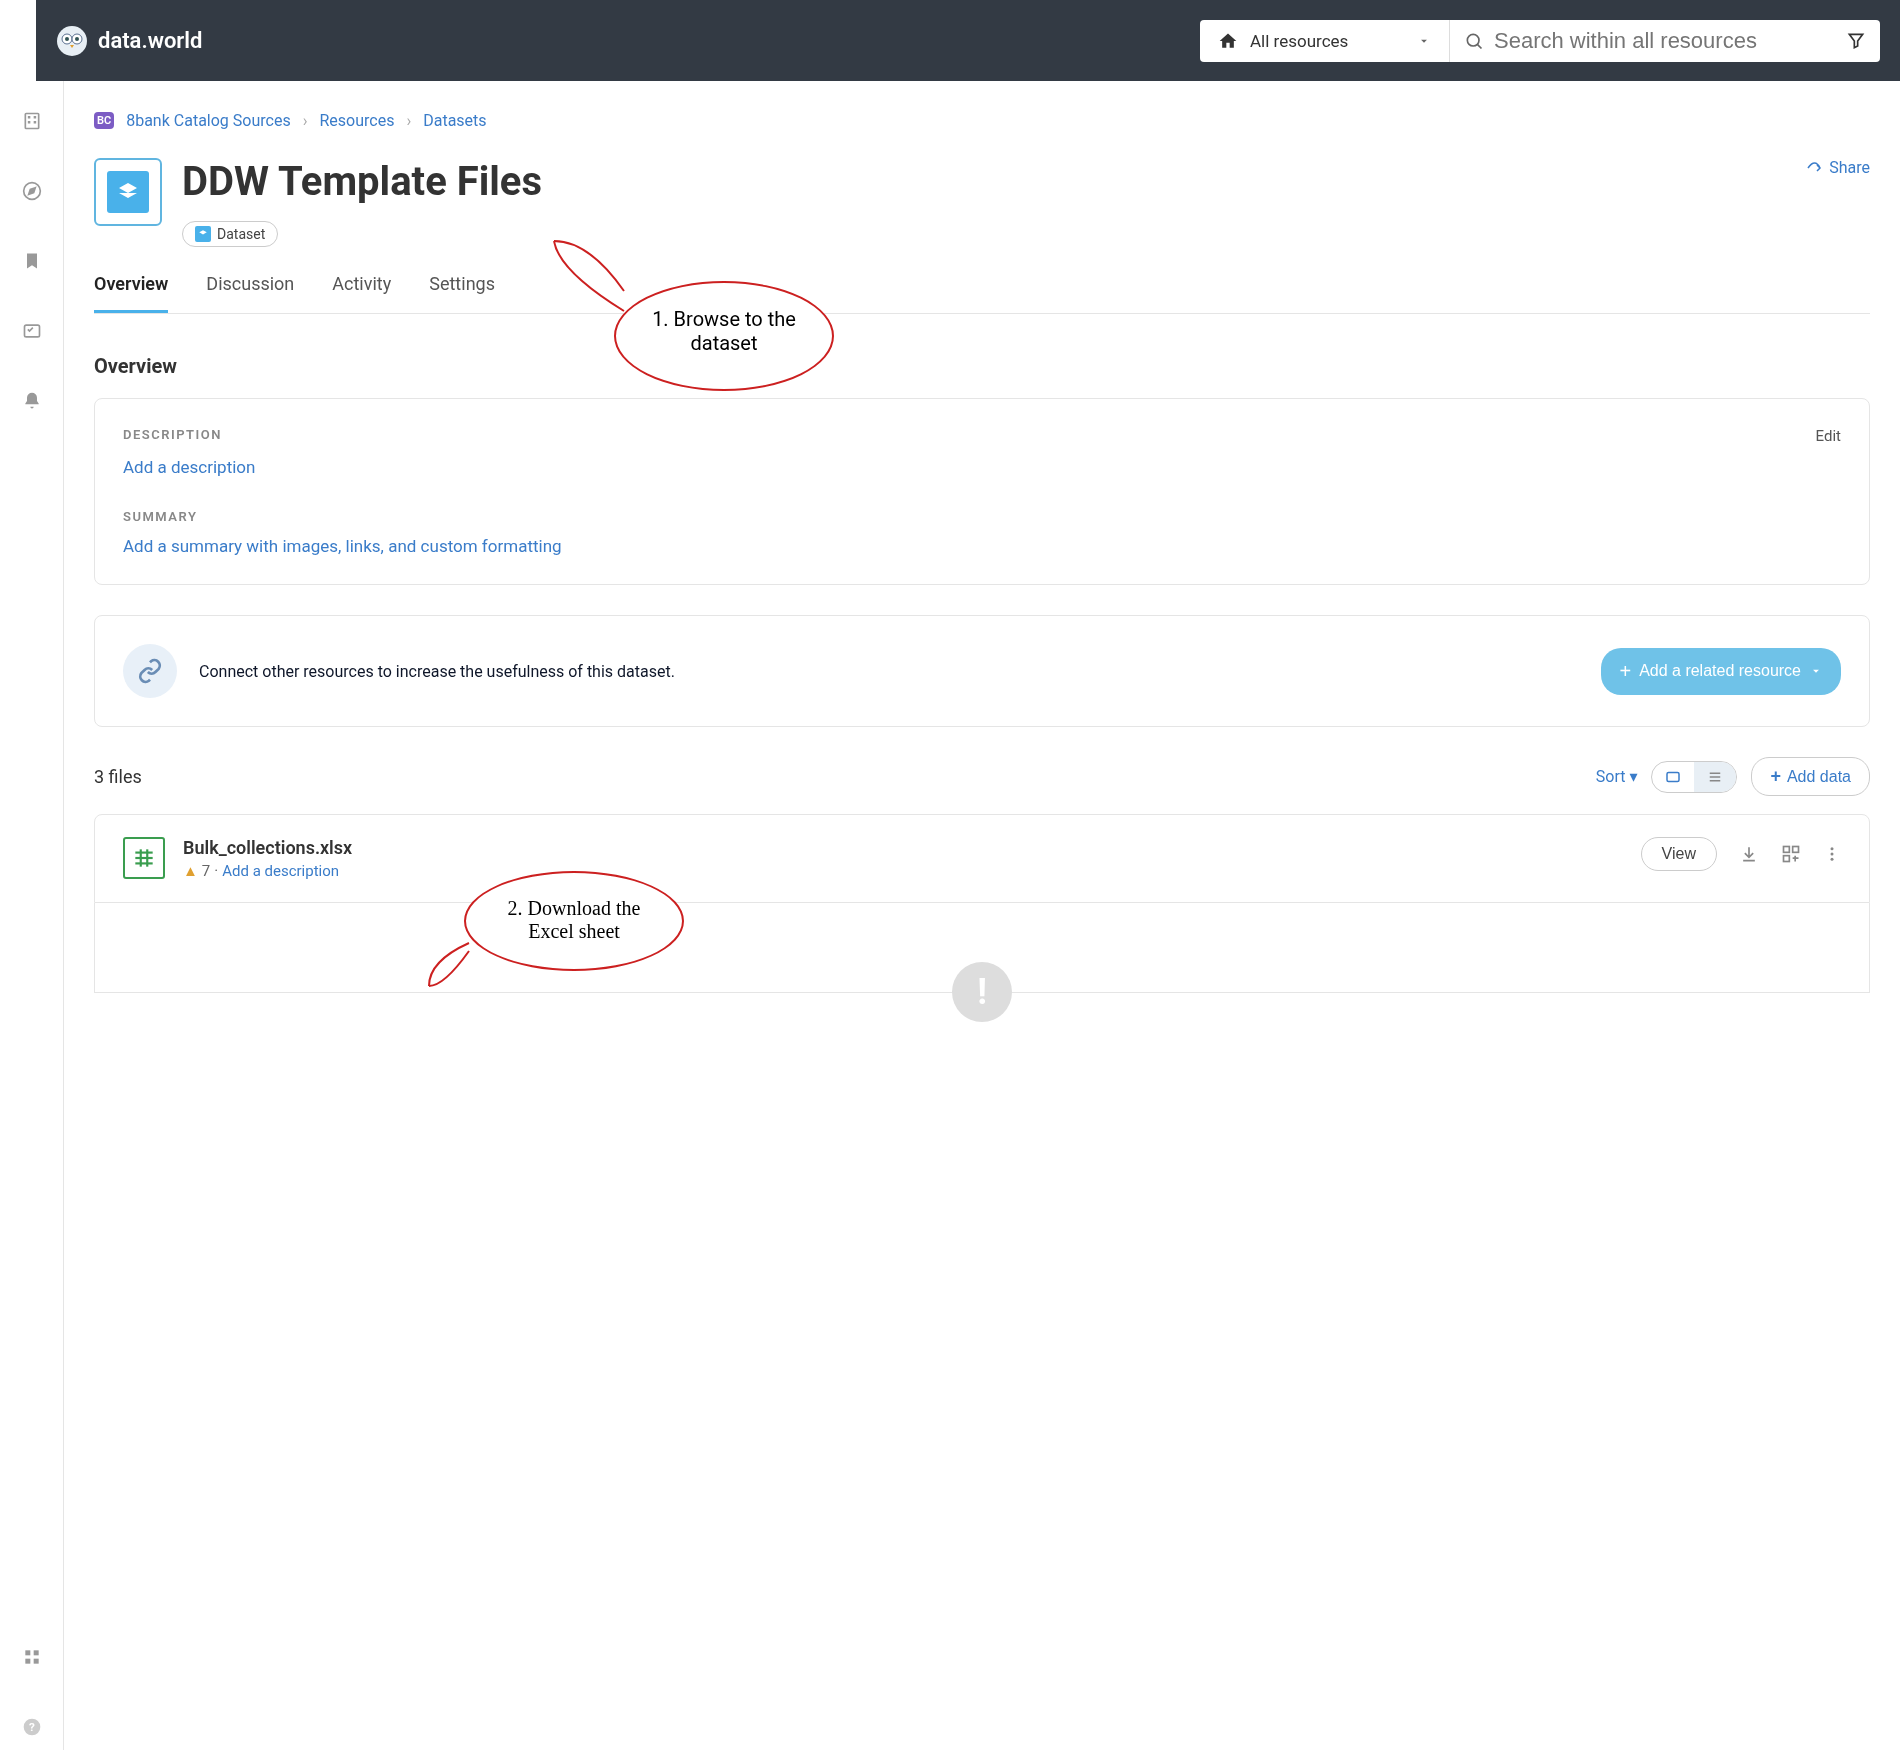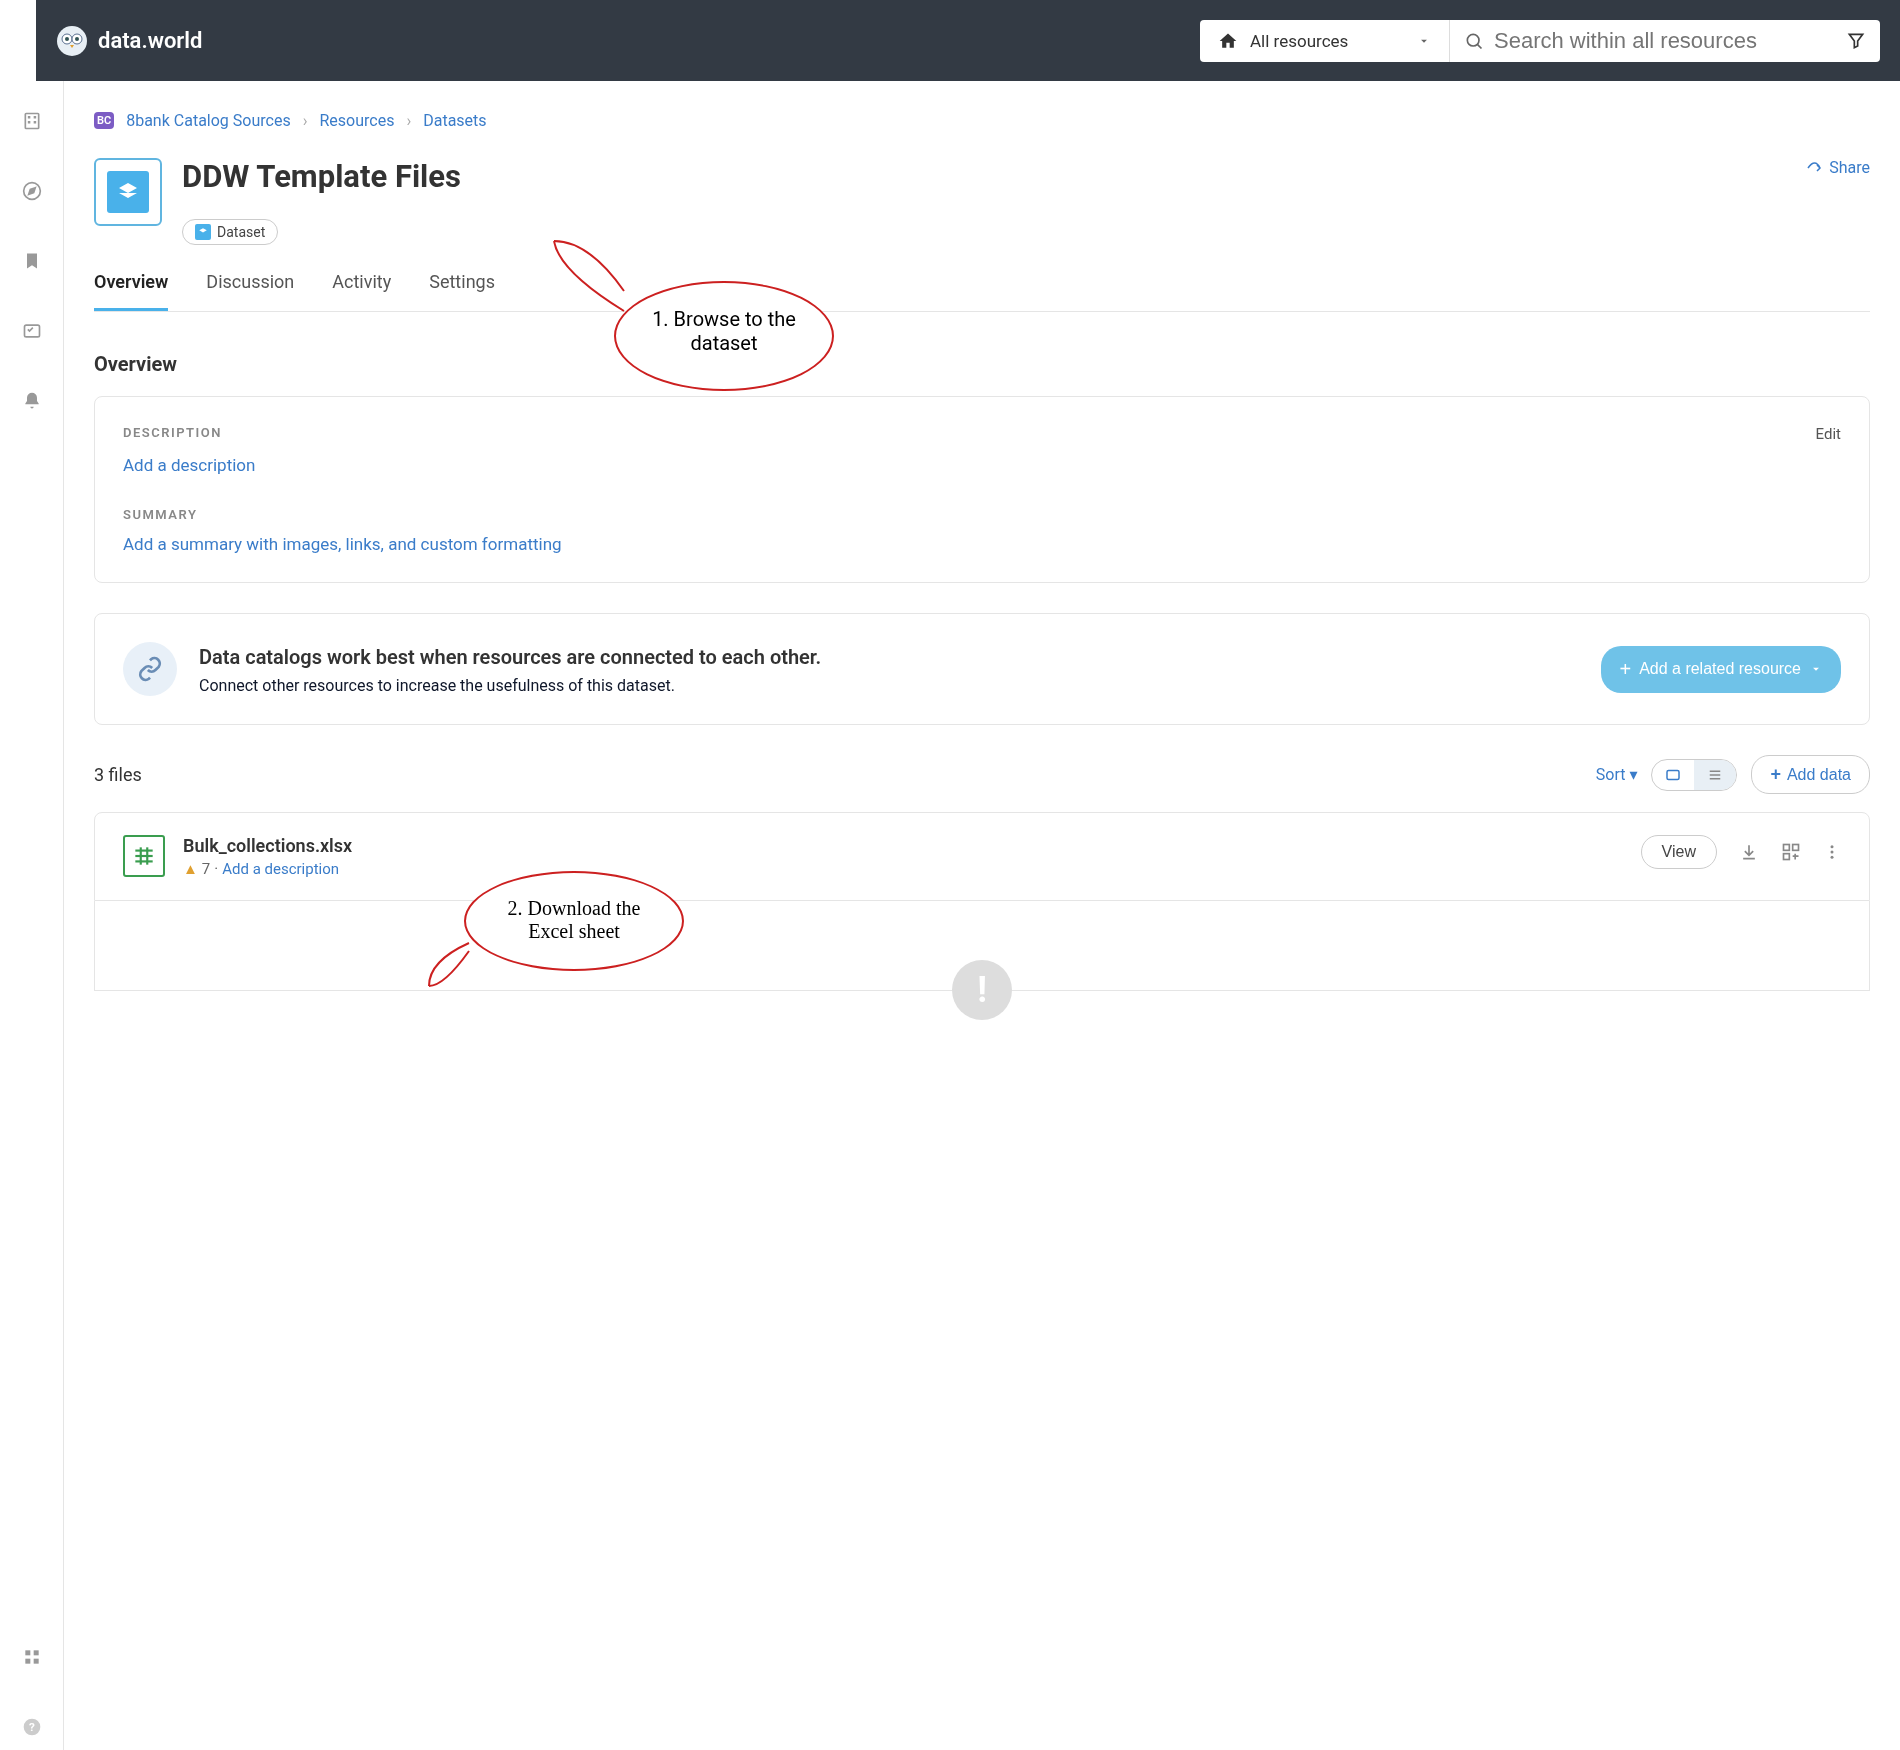--- a/index.html
+++ b/index.html
@@ -17,21 +17,21 @@
 .sidenav-icon{width:20px;height:20px;color:#888;}
 .sidenav-bottom{margin-top:auto;margin-bottom:30px;display:flex;flex-direction:column;align-items:center;gap:50px;}
 .main{flex:1;padding:30px 30px 0 30px;overflow-y:auto;position:relative;}
 .breadcrumb{display:flex;align-items:center;gap:12px;font-size:16px;color:#3a7cc9;margin-bottom:28px;}
 .bc-badge{background:#7c5cc4;color:#fff;border-radius:4px;padding:2px 3px;font-size:11px;font-weight:600;}
 .bc-sep{color:#aaa;}
 .header-row{display:flex;align-items:flex-start;gap:20px;margin-bottom:16px;}
 .dataset-icon-box{width:68px;height:68px;border:2px solid #60b5e0;border-radius:6px;display:flex;align-items:center;justify-content:center;}
 .dataset-icon-inner{width:42px;height:42px;background:#49b1ea;border-radius:3px;display:flex;align-items:center;justify-content:center;}
 .title-col{flex:1;}
-.page-title{font-size:31px;font-weight:700;color:#333;margin-bottom:24px;}
+.page-title{font-size:40px;font-weight:700;color:#333;margin-bottom:16px;}
 .type-badge{display:inline-flex;align-items:center;gap:6px;border:1px solid #ccc;border-radius:14px;padding:4px 12px;font-size:14px;color:#444;}
 .type-badge-icon{width:16px;height:16px;background:#49b1ea;border-radius:2px;display:inline-flex;align-items:center;justify-content:center;}
 .share-link{color:#3a7cc9;font-size:16px;display:flex;align-items:center;gap:6px;}
 .tabs{display:flex;gap:38px;border-bottom:1px solid #e5e5e5;margin-bottom:40px;}
 .tab{padding:10px 0 16px 0;font-size:18px;color:#555;cursor:pointer;}
 .tab.active{color:#222;font-weight:600;border-bottom:3px solid #49b1ea;}
 .section-heading{font-size:20px;font-weight:700;color:#333;margin-bottom:20px;}
 .card{border:1px solid #e5e5e5;border-radius:8px;padding:28px;margin-bottom:30px;}
 .desc-row{display:flex;justify-content:space-between;margin-bottom:12px;}
 .field-label{font-size:13px;letter-spacing:1.5px;color:#888;font-weight:600;}
@@ -198,21 +198,20 @@
       <a class="link-text" style="margin-bottom:0;">Add a summary with images, links, and custom formatting</a>
     </div>
 
     <div class="card related-card">
       <div class="link-icon-circle">
         <svg width="26" height="26" viewBox="0 0 24 24" fill="none" stroke="#6a8db5" stroke-width="2.5">
             <path d="M10 13a5 5 0 007 0l3-3a5 5 0 00-7-7l-1 1M14 11a5 5 0 00-7 0l-3 3a5 5 0 007 7l1-1"></path>
           </svg>
       </div>
       <div class="related-text">
-        <div class="related-title">Data catalogs work best when resources are connected to each other.</div>
         <div class="related-sub">Connect other resources to increase the usefulness of this dataset.</div>
       </div>
       <button class="add-related-btn">
         <span style="font-size:20px;">+</span>
         <span>Add a related resource</span>
         <svg width="14" height="14" viewBox="0 0 24 24" fill="#fff">
             <path d="M7 10l5 5 5-5z"></path>
           </svg>
       </button>
     </div>

